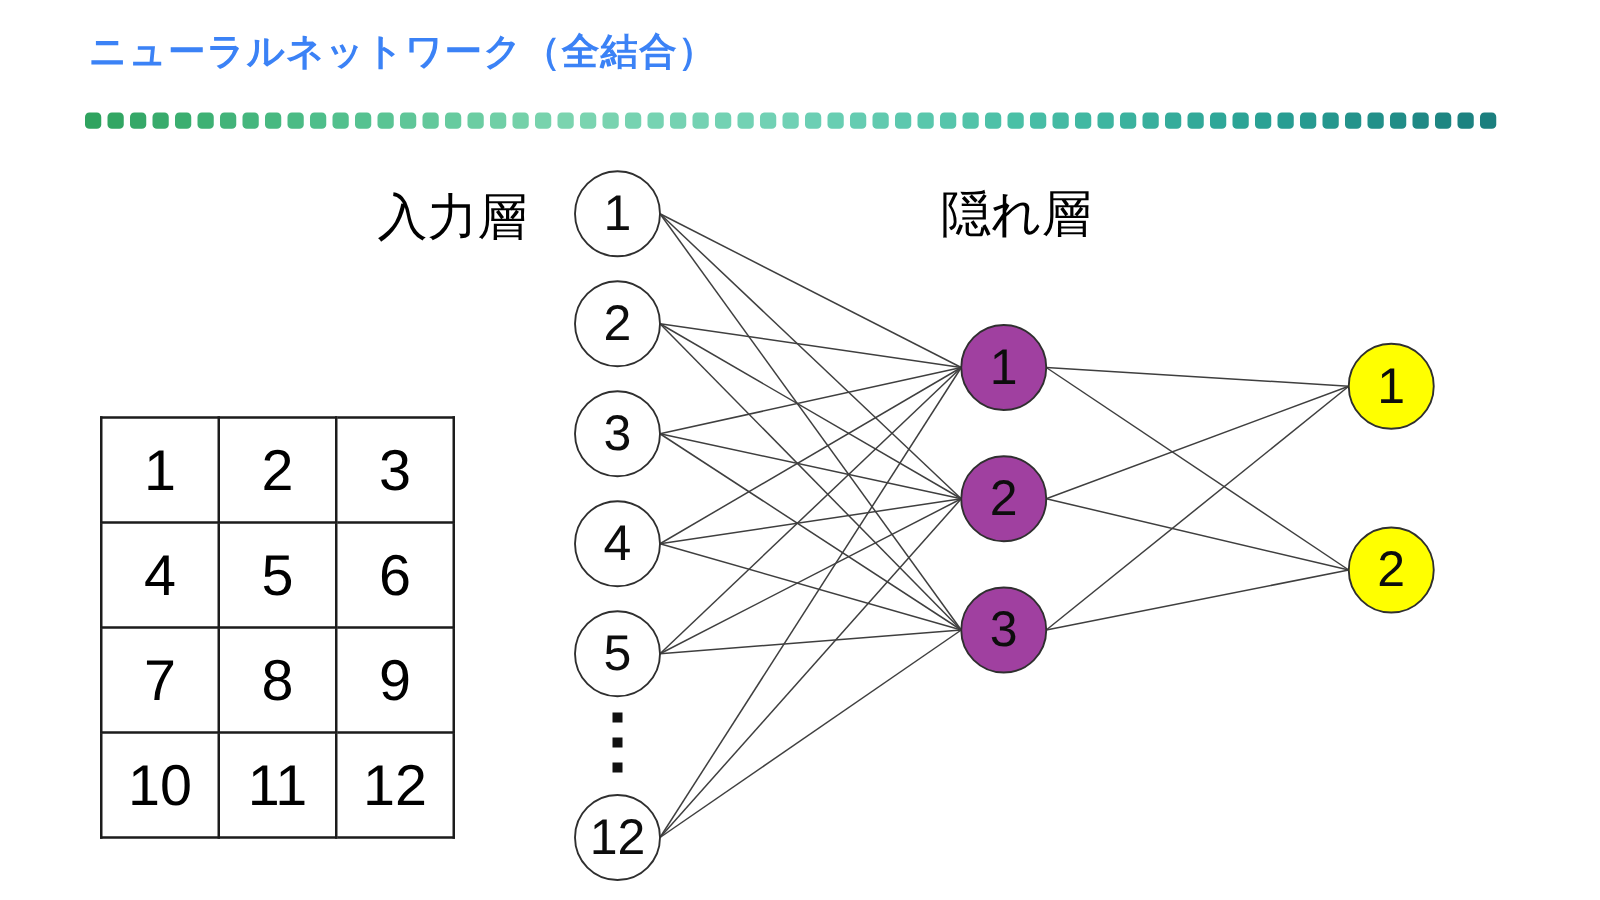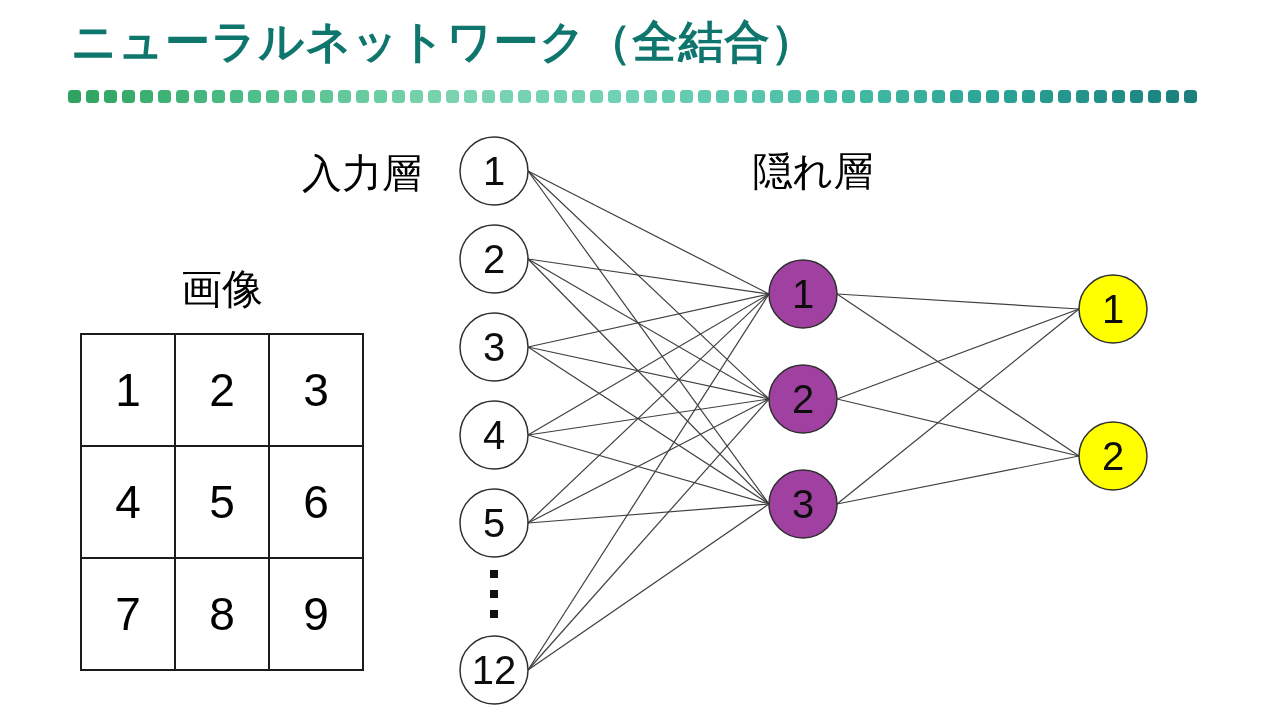--- a/index.html
+++ b/index.html
@@ -2,21 +2,21 @@
 <html><head>
 <meta charset="utf-8">
 <style>
   html,body{margin:0;padding:0;background:#ffffff;}
   .slide{
     position:relative;width:1280px;height:720px;background:#ffffff;
     font-family:"Liberation Sans",sans-serif;overflow:hidden;
   }
   .title{
     position:absolute;left:71px;top:16px;
-    font-size:45px;font-weight:bold;color:#0f766e;
+    font-size:30px;font-weight:bold;color:#3b82f6;
     letter-spacing:1px;white-space:nowrap;line-height:52px;
   }
   .separator{
     position:absolute;left:68px;top:90px;height:13px;
     display:flex;gap:5px;
   }
   .separator .sq{
     width:13px;height:13px;border-radius:3.5px;flex:none;
   }
   .img-label{
@@ -106,38 +106,42 @@
       <span class="sq" style="background: rgb(37, 151, 142);"></span>
       <span class="sq" style="background: rgb(36, 147, 139);"></span>
       <span class="sq" style="background: rgb(34, 144, 137);"></span>
       <span class="sq" style="background: rgb(33, 141, 135);"></span>
       <span class="sq" style="background: rgb(31, 137, 133);"></span>
       <span class="sq" style="background: rgb(30, 134, 130);"></span>
       <span class="sq" style="background: rgb(28, 130, 128);"></span>
       <span class="sq" style="background: rgb(27, 127, 126);"></span>
     </div>
 
-  <div class="img-label">画像</div>
 
   <table class="img-table">
     <tbody>
         <tr>
           <td>1</td>
           <td>2</td>
           <td>3</td>
         </tr>
         <tr>
           <td>4</td>
           <td>5</td>
           <td>6</td>
         </tr>
         <tr>
           <td>7</td>
           <td>8</td>
           <td>9</td>
+        </tr>
+        <tr>
+          <td>10</td>
+          <td>11</td>
+          <td>12</td>
         </tr>
       </tbody>
   </table>
 
   <div class="layer-label" id="label-input" style="left: 362px; top: 146px;">入力層</div>
   <div class="layer-label" id="label-hidden" style="left: 813px; top: 144px;">隠れ層</div>
 
   <svg class="net" id="net" width="1280" height="720">
       <line x1="528" y1="171" x2="769" y2="294" stroke="#3f3f3f" stroke-width="1.2"></line>
       <line x1="528" y1="171" x2="769" y2="399" stroke="#3f3f3f" stroke-width="1.2"></line>

